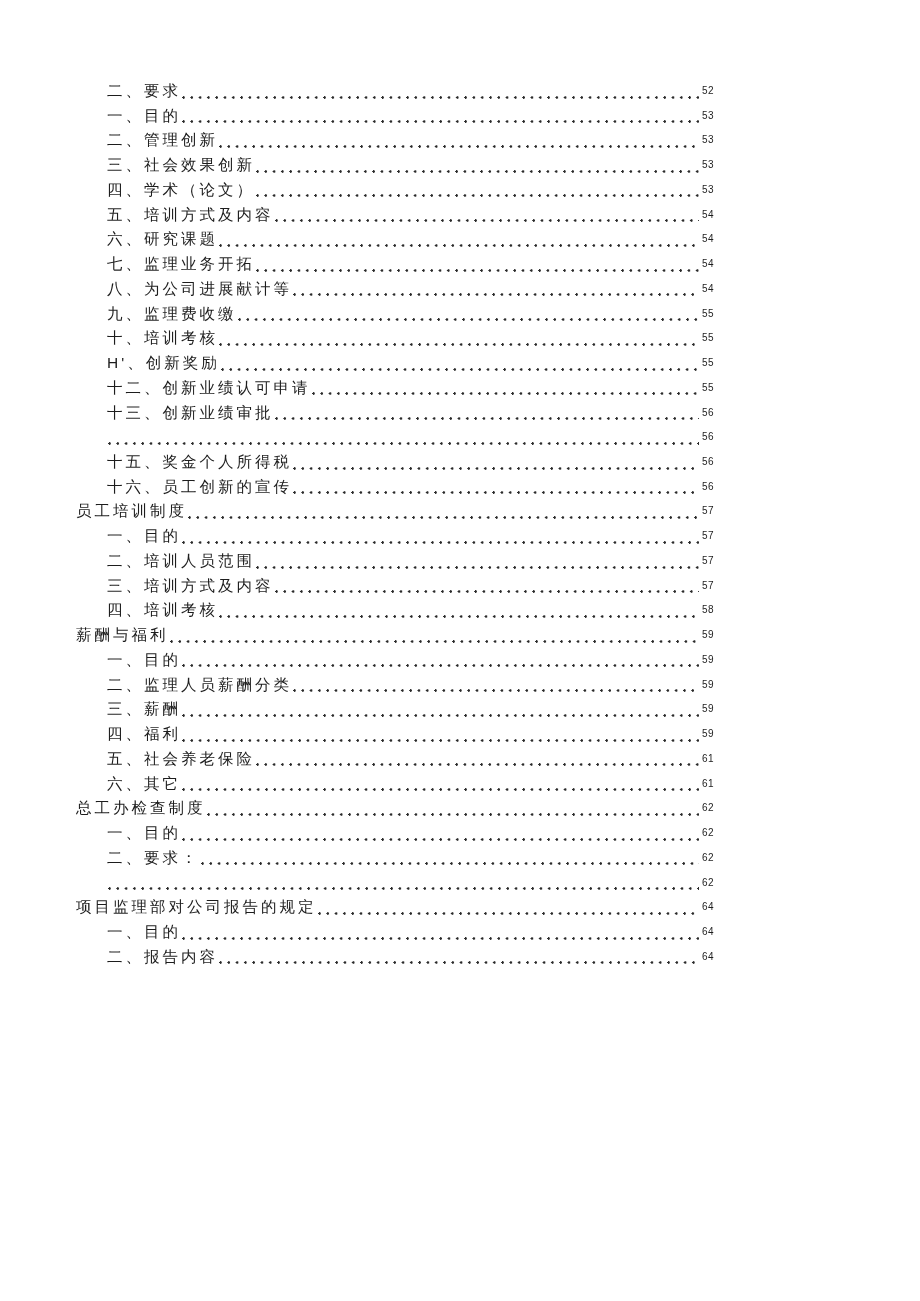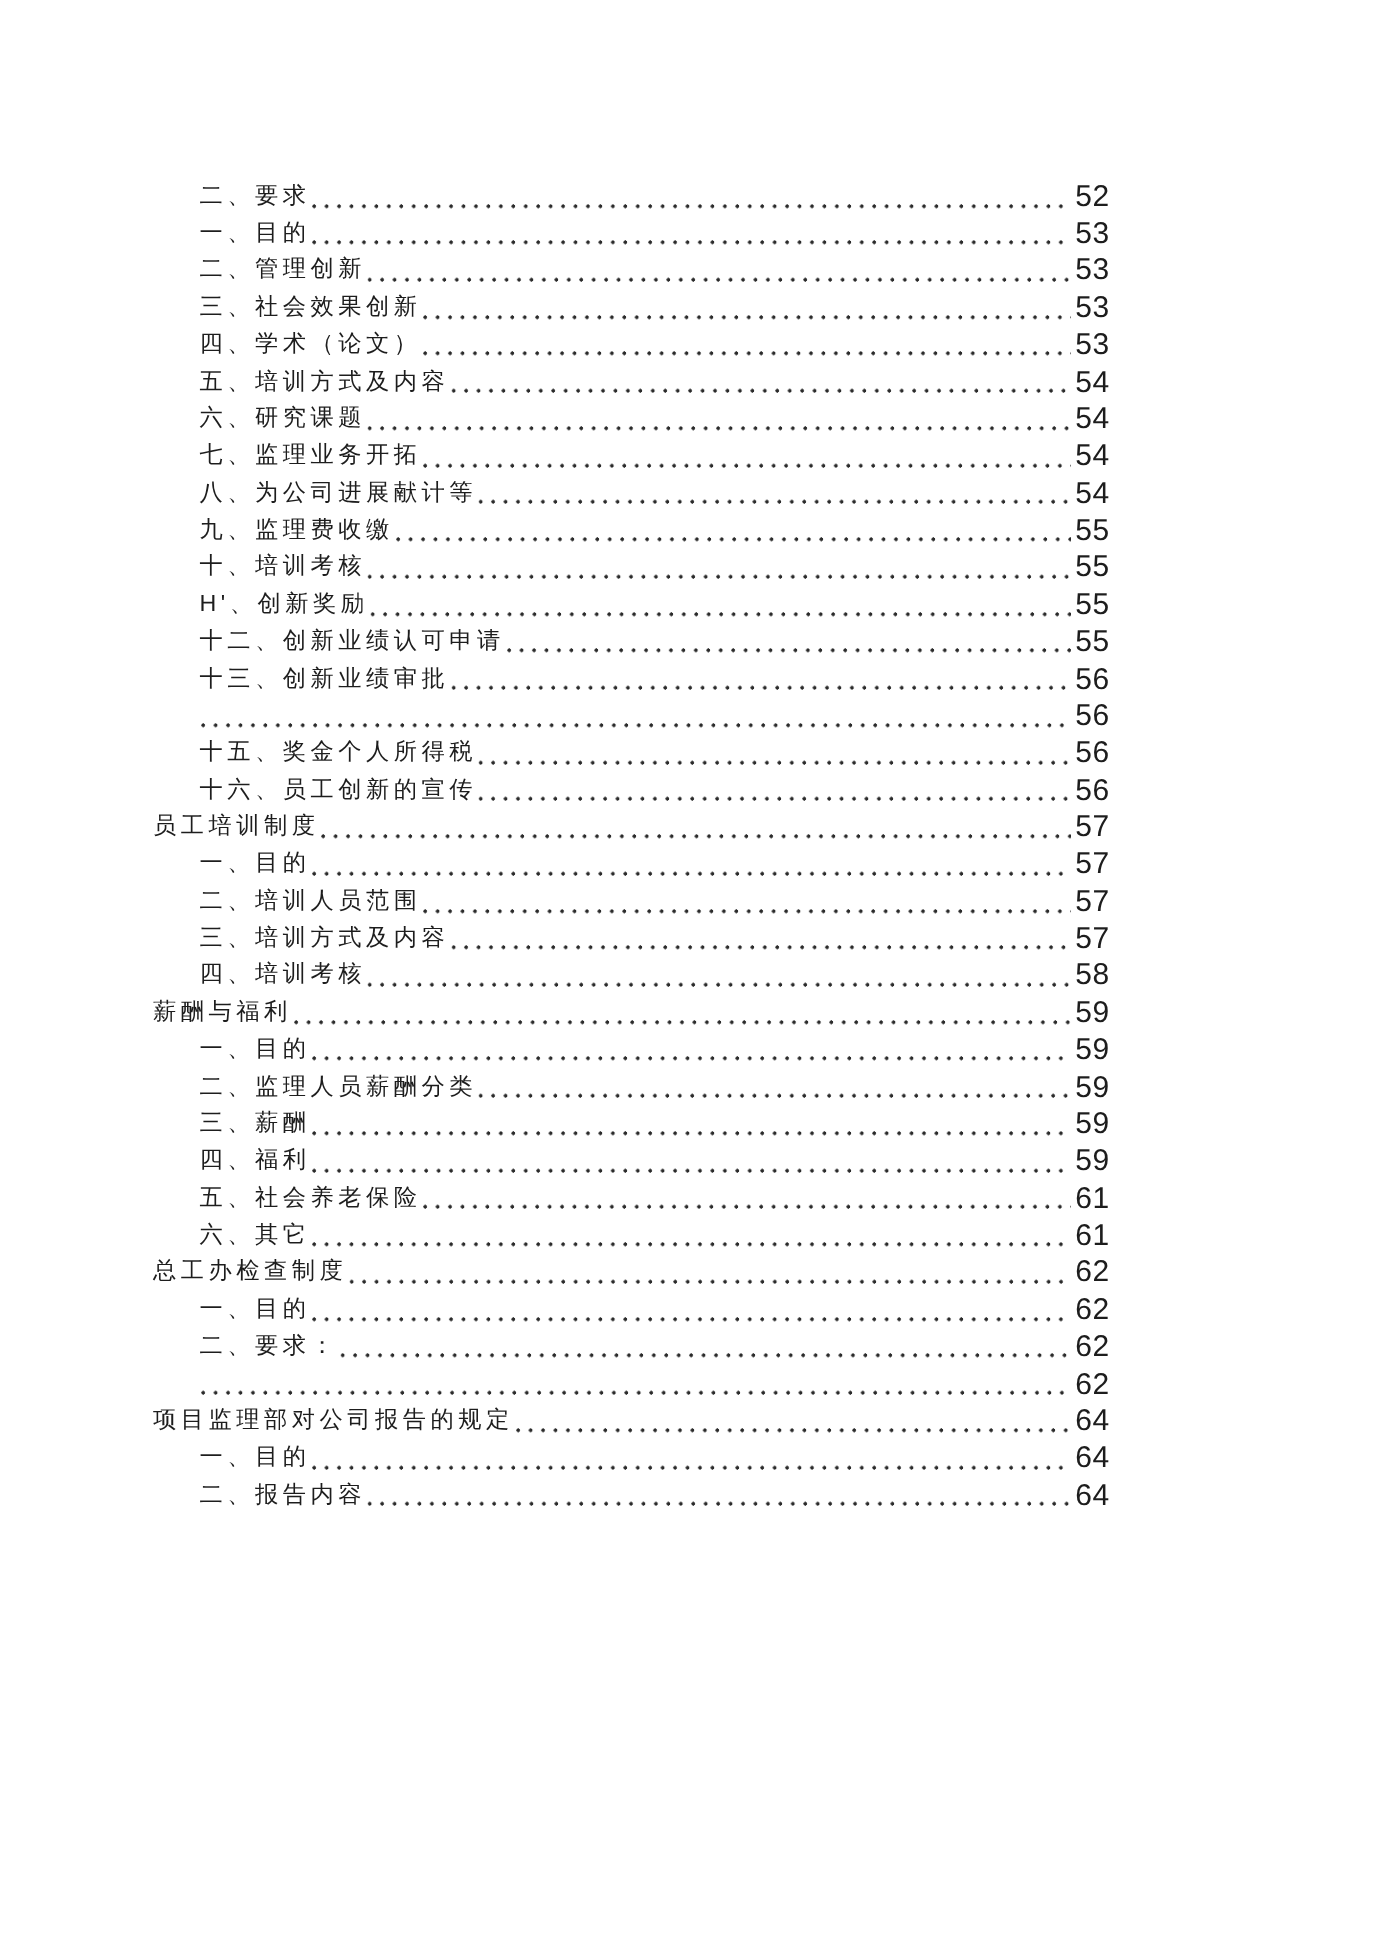--- a/index.html
+++ b/index.html
@@ -4,22 +4,22 @@
 <style>
   html, body { margin: 0; padding: 0; }
   body {
     width: 920px;
     height: 1301px;
     background: #ffffff;
     overflow: hidden;
     font-family: "Liberation Sans", "DejaVu Sans", sans-serif;
   }
   #toc {
-    margin-left: 102px;
-    padding-top: 119px;
+    margin-left: 76px;
+    padding-top: 79px;
     width: 638px;
   }
   .toc-row {
     display: flex;
     align-items: stretch;
     height: 24.74px;
     line-height: 24.74px;
     white-space: nowrap;
   }
   .toc-row.level-2 { padding-left: 31px; }
@@ -33,21 +33,21 @@
     flex: 1 1 auto;
     align-self: flex-end;
     height: 3px;
     margin: 0 3px 5.2px 1px;
     background-image: radial-gradient(circle at 1.5px 1.5px, #2b2b2b 1.15px, rgba(0,0,0,0) 1.4px);
     background-size: 8.3px 3px;
     background-repeat: repeat-x;
   }
   .toc-page {
     flex: 0 0 auto;
-    font-size: 20px;
+    font-size: 10px;
     letter-spacing: 0.5px;
     color: #1d1d1d;
     font-family: "Liberation Sans", sans-serif;
     text-align: right;
   }
 </style>
 </head>
 <body style="background: rgb(255, 255, 255); color: rgb(29, 29, 29);">
 
 <div id="toc">

